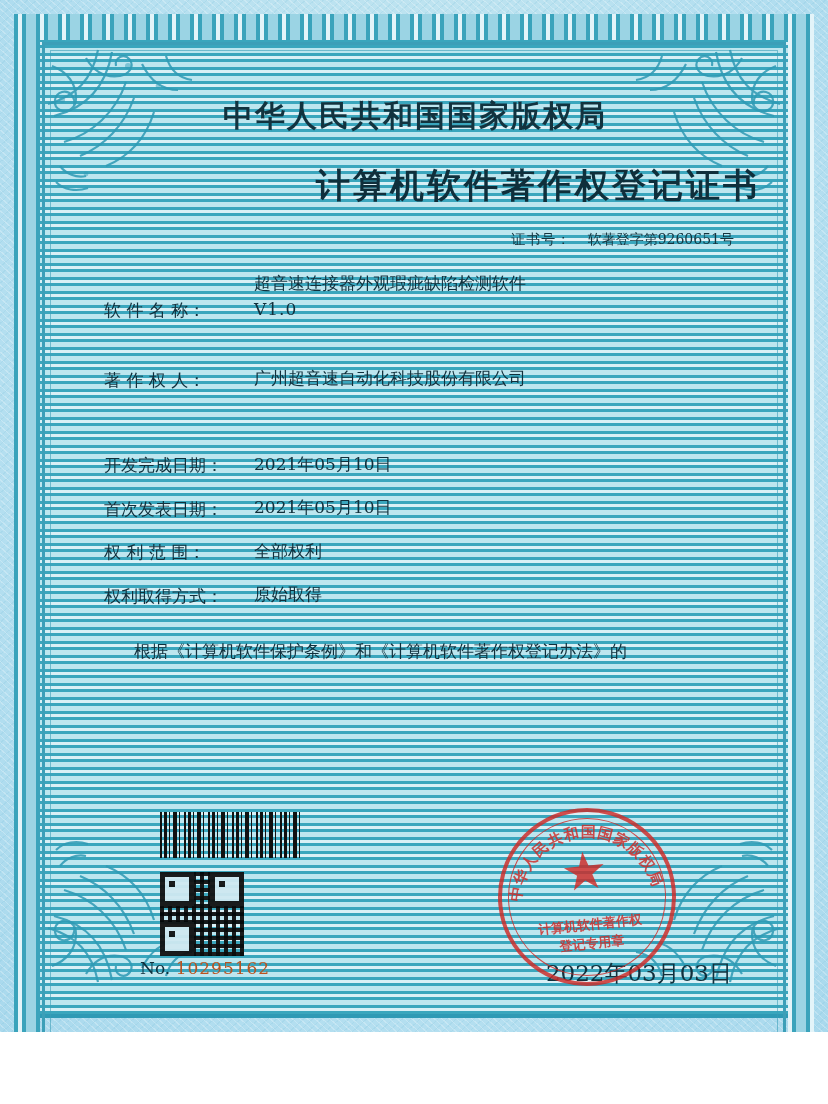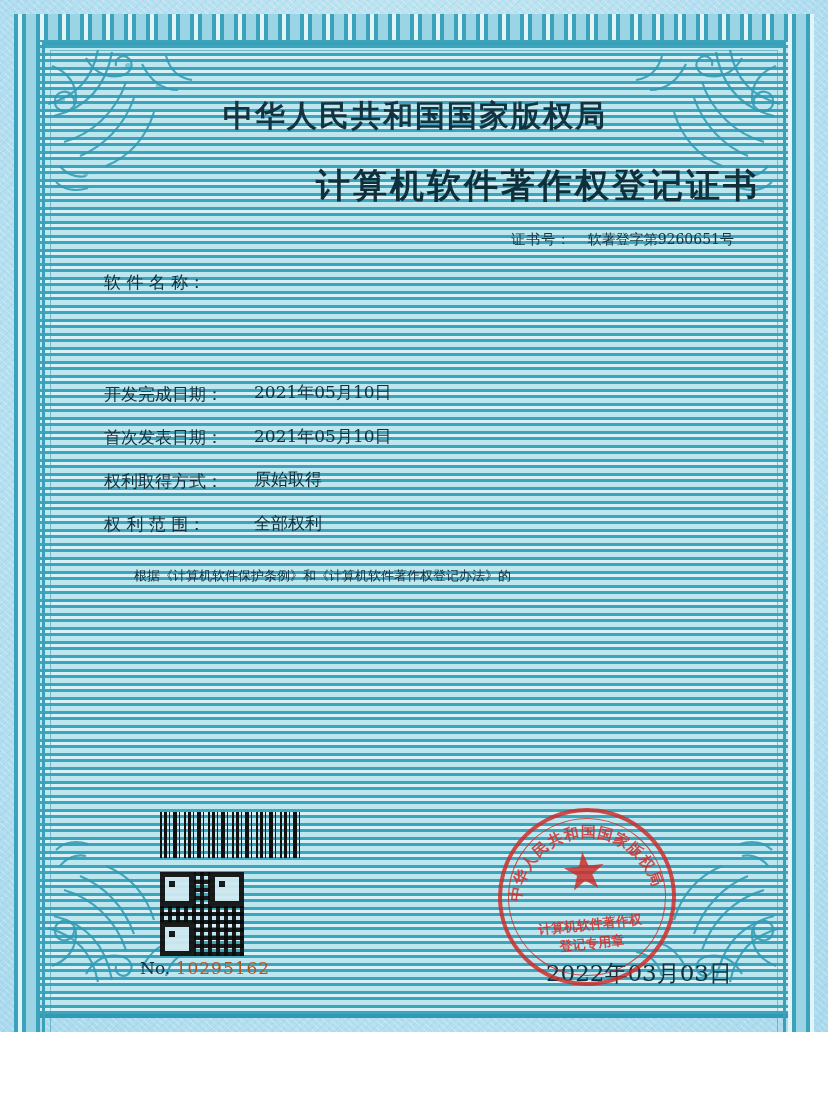--- a/index.html
+++ b/index.html
@@ -158,21 +158,21 @@
     display: block;
     font-family: "DejaVu Serif", serif;
     letter-spacing: 1px;
   }
   .gap-lg { height: 42px; }
   .gap-md { height: 26px; }
 
   .statement {
     margin-top: 26px;
     padding: 0 24px 0 30px;
-    font-size: 13px;
+    font-size: 17px;
     line-height: 2.1;
     color: #11303c;
     font-family: "DejaVu Serif", serif;
   }
   .statement .indent { display: inline-block; width: 34px; }
 
   
   .codes {
     position: absolute;
     left: 160px;
@@ -391,45 +391,53 @@
 
     <div class="cert-no-row">
       <span class="lbl">证书号：</span>
       <span class="val">软著登字第9260651号</span>
     </div>
 
     <div class="fields">
 
       <div class="field">
         <div class="k">软 件 名 称：</div>
+        <div class="v">
+          <span>超音速连接器外观瑕疵缺陷检测软件</span>
+          <span class="ver">V1.0</span>
+        </div>
       </div>
 
       <div class="gap-md"></div>
 
+      <div class="field">
+        <div class="k">著 作 权 人：</div>
+        <div class="v">广州超音速自动化科技股份有限公司</div>
+      </div>
 
       <div class="gap-lg"></div>
 
       <div class="field">
         <div class="k">开发完成日期：</div>
         <div class="v">2021年05月10日</div>
       </div>
 
       <div class="field">
         <div class="k">首次发表日期：</div>
         <div class="v">2021年05月10日</div>
       </div>
 
       <div class="field">
+        <div class="k">权 利 范 围：</div>
+        <div class="v">全部权利</div>
+      </div>
+
+      <div class="field">
         <div class="k">权利取得方式：</div>
         <div class="v">原始取得</div>
-      </div>
-
-      <div class="field">
-        <div class="k">权 利 范 围：</div>
-        <div class="v">全部权利</div>
       </div>
 
 
     </div>
 
     <div class="statement">
       <div>
         <span class="indent"></span><span>根据《计算机软件保护条例》和《计算机软件著作权登记办法》的</span>
       </div>
     </div>

